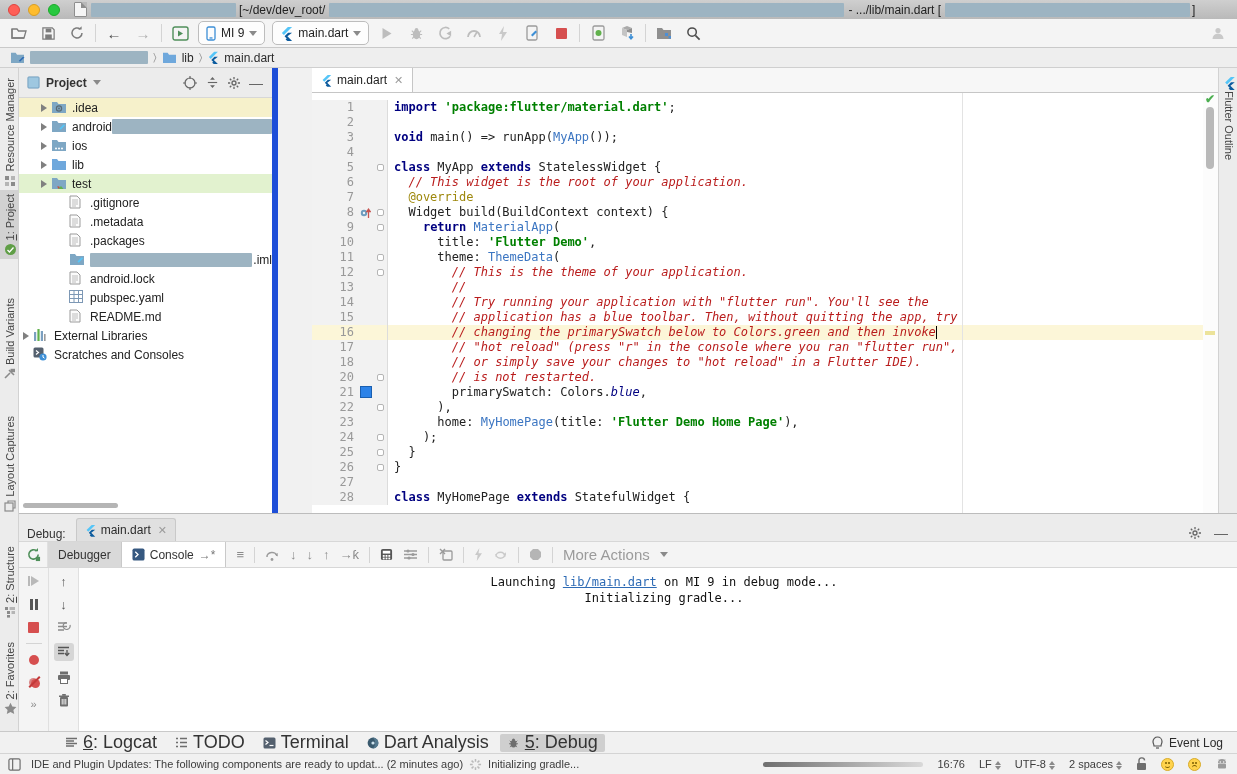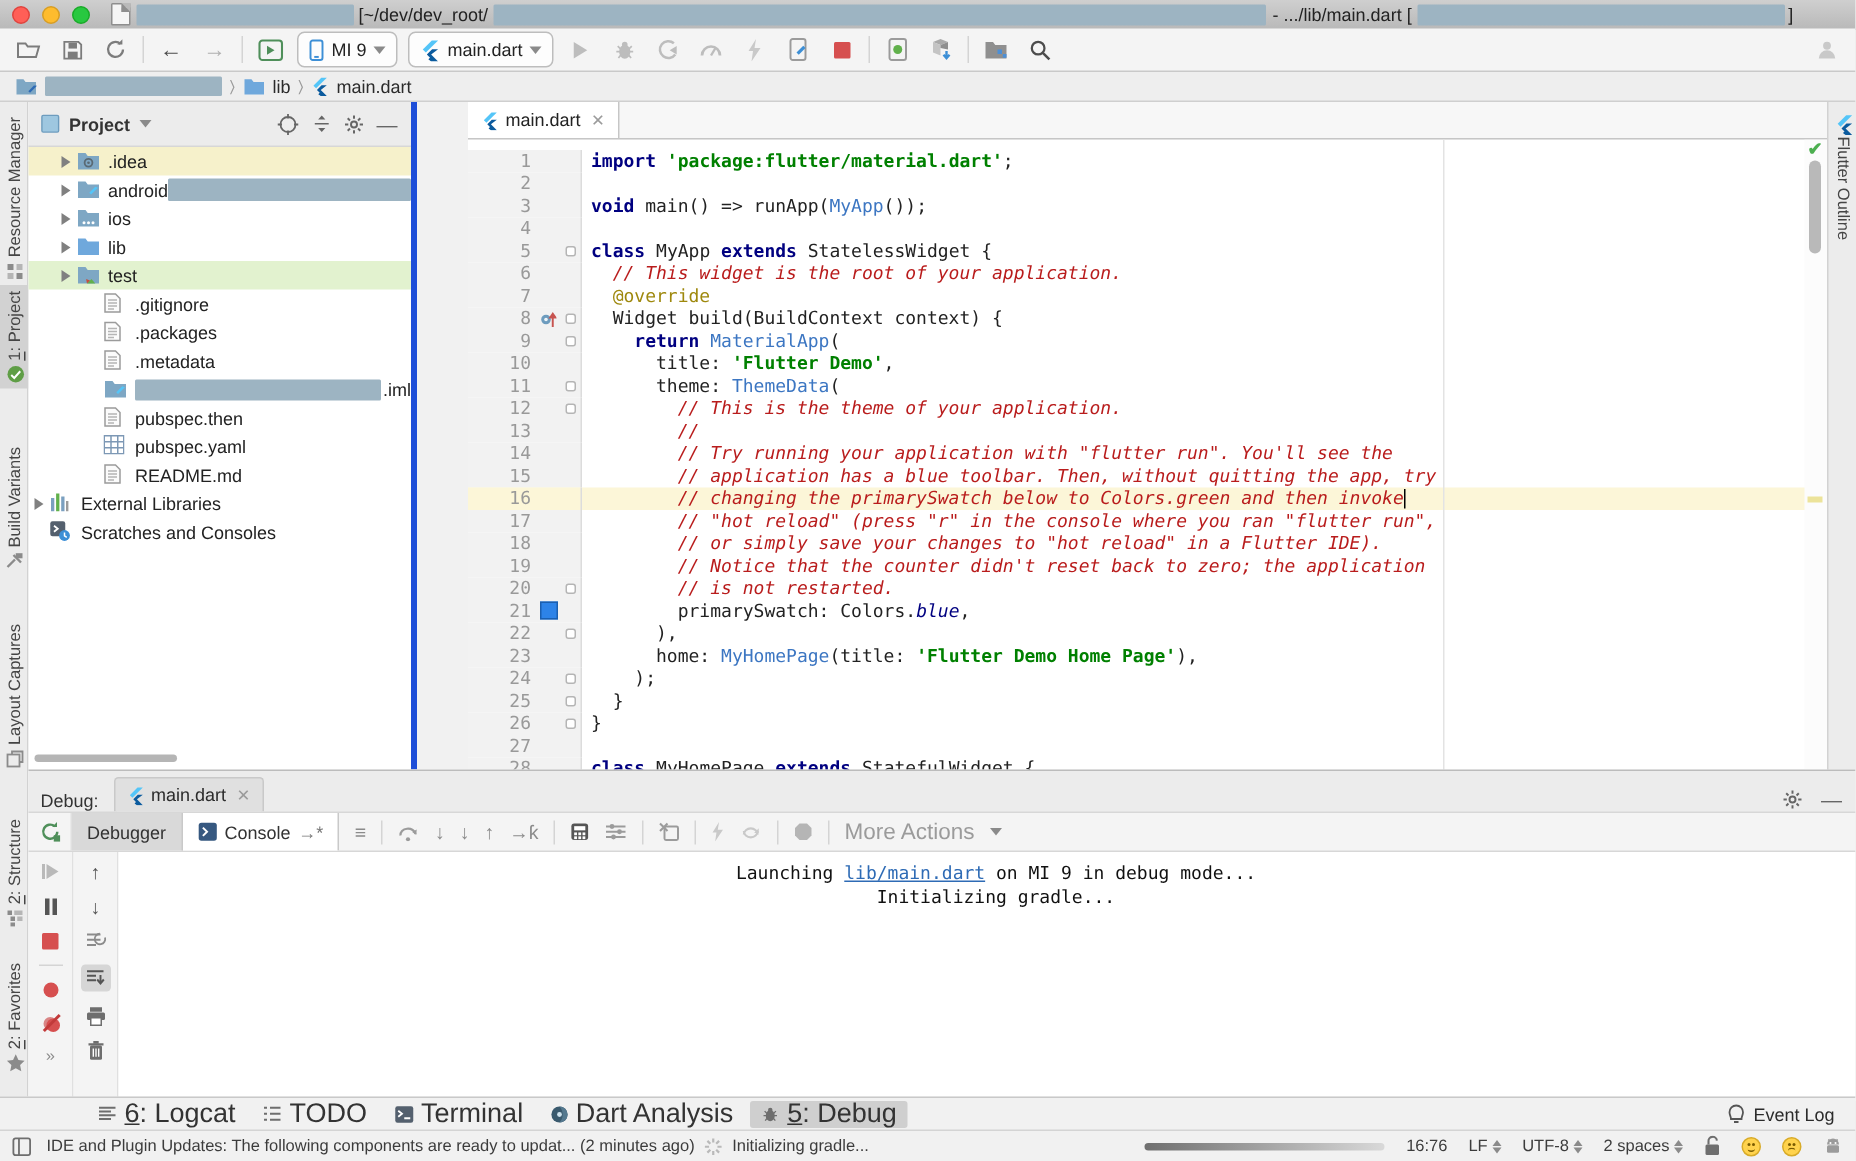--- a/index.html
+++ b/index.html
@@ -39,21 +39,21 @@
   .vitem{position:absolute;left:0;width:19px;display:flex;flex-direction:column;align-items:center;gap:3px;padding:4px 0;color:#454545;font-size:11px;}
   .vitem.sel{background:#d2d2d2;}
   .vtext{writing-mode:vertical-rl;transform:rotate(180deg);white-space:nowrap;}
   .stripe-ic{width:12px;height:12px;flex:none;}
   
   #right-stripe{position:absolute;right:0;top:68px;width:19px;height:663px;background:#ececec;border-left:1px solid #d2d2d2;box-sizing:border-box;}
   .vitem-r{position:absolute;left:0;width:19px;display:flex;flex-direction:column;align-items:center;gap:3px;padding:4px 0;color:#454545;font-size:11px;}
   .vtext-r{writing-mode:vertical-rl;white-space:nowrap;}
 
   
-  #project-panel{position:absolute;left:19px;top:68px;width:259px;height:445px;background:#ffffff;border-right:4px solid #1d4ed8;box-sizing:border-box;}
+  #project-panel{position:absolute;left:19px;top:68px;width:259px;height:445px;background:#ffffff;border-right:6px solid #1d4ed8;box-sizing:border-box;}
   #project-header{height:29px;background:#ececec;border-bottom:1px solid #d7d7d7;display:flex;align-items:center;padding:0 8px;gap:6px;}
   #project-header .title{font-weight:bold;font-size:12px;color:#333;}
   #project-header .hsep{flex:1;}
   .ph-ic{width:16px;height:16px;display:flex;align-items:center;justify-content:center;color:#666;flex:none;}
   #project-tree{position:relative;}
   .trow{height:19px;display:flex;align-items:center;font-size:12px;color:#222;white-space:nowrap;}
   .trow .tarrow{width:0;height:0;flex:none;margin-right:4px;}
   .tarrow.right{border-top:4px solid transparent;border-bottom:4px solid transparent;border-left:6px solid #808080;}
   .tarrow.down{border-left:4px solid transparent;border-right:4px solid transparent;border-top:6px solid #808080;}
   .tspacer{flex:none;}
@@ -466,32 +466,32 @@
         </div>
         <div class="trow">
           <span class="tspacer" style="width:40px"></span>
           <span class="tspacer" style="width:10px"></span>
           <span class="ticon">
             <svg width="12" height="14" viewBox="0 0 12 14">
               <path d="M1 1h7l3 3v9H1z" fill="#fbfbfb" stroke="#9b9b9b"></path>
               <path d="M3 5h6M3 7h6M3 9h6M3 11h4" stroke="#b5b5b5" stroke-width="0.9"></path>
             </svg>
           </span>
-          <span>.packages</span>
+          <span>.metadata</span>
         </div>
         <div class="trow">
           <span class="tspacer" style="width:40px"></span>
           <span class="tspacer" style="width:10px"></span>
           <span class="ticon">
             <svg width="12" height="14" viewBox="0 0 12 14">
               <path d="M1 1h7l3 3v9H1z" fill="#fbfbfb" stroke="#9b9b9b"></path>
               <path d="M3 5h6M3 7h6M3 9h6M3 11h4" stroke="#b5b5b5" stroke-width="0.9"></path>
             </svg>
           </span>
-          <span>.metadata</span>
+          <span>.packages</span>
         </div>
         <div class="trow">
           <span class="tspacer" style="width:40px"></span>
           <span class="tspacer" style="width:10px"></span>
           <span class="ticon">
             <svg width="16" height="14" viewBox="0 0 16 14">
               <path d="M1 2h5l1.5 2H15v9H1z" fill="#7ea7c4"></path>
               <path d="M12.5 5.5L8.5 9.5l1.2 1.2 4.6-4.6z" fill="#54c5f8"></path>
             </svg>
           </span>
@@ -500,21 +500,21 @@
         </div>
         <div class="trow">
           <span class="tspacer" style="width:40px"></span>
           <span class="tspacer" style="width:10px"></span>
           <span class="ticon">
             <svg width="12" height="14" viewBox="0 0 12 14">
               <path d="M1 1h7l3 3v9H1z" fill="#fbfbfb" stroke="#9b9b9b"></path>
               <path d="M3 5h6M3 7h6M3 9h6M3 11h4" stroke="#b5b5b5" stroke-width="0.9"></path>
             </svg>
           </span>
-          <span>pubspec.then</span>
+          <span>android.lock</span>
         </div>
         <div class="trow">
           <span class="tspacer" style="width:40px"></span>
           <span class="tspacer" style="width:10px"></span>
           <span class="ticon">
             <svg width="14" height="13" viewBox="0 0 14 13">
               <rect x="0.5" y="0.5" width="13" height="12" fill="#fff" stroke="#7d98b5"></rect>
               <path d="M0.5 4.5h13M0.5 8.5h13M5 0.5v12M9.5 0.5v12" stroke="#7d98b5" stroke-width="1"></path>
             </svg>
           </span>
@@ -692,26 +692,20 @@
             <span class="lnum">17</span>
             <span class="lmark"></span>
             <span class="lfold"></span>
             <span class="ltext"><span class="tok-c">        // "hot reload" (press "r" in the console where you ran "flutter run",</span></span>
           </div>
           <div class="crow">
             <span class="lnum">18</span>
             <span class="lmark"></span>
             <span class="lfold"></span>
             <span class="ltext"><span class="tok-c">        // or simply save your changes to "hot reload" in a Flutter IDE).</span></span>
-          </div>
-          <div class="crow">
-            <span class="lnum">19</span>
-            <span class="lmark"></span>
-            <span class="lfold"></span>
-            <span class="ltext"><span class="tok-c">        // Notice that the counter didn't reset back to zero; the application</span></span>
           </div>
           <div class="crow">
             <span class="lnum">20</span>
             <span class="lmark"></span>
             <span class="lfold">
               <span class="fold-sq"></span>
             </span>
             <span class="ltext"><span class="tok-c">        // is not restarted.</span></span>
           </div>
           <div class="crow">

